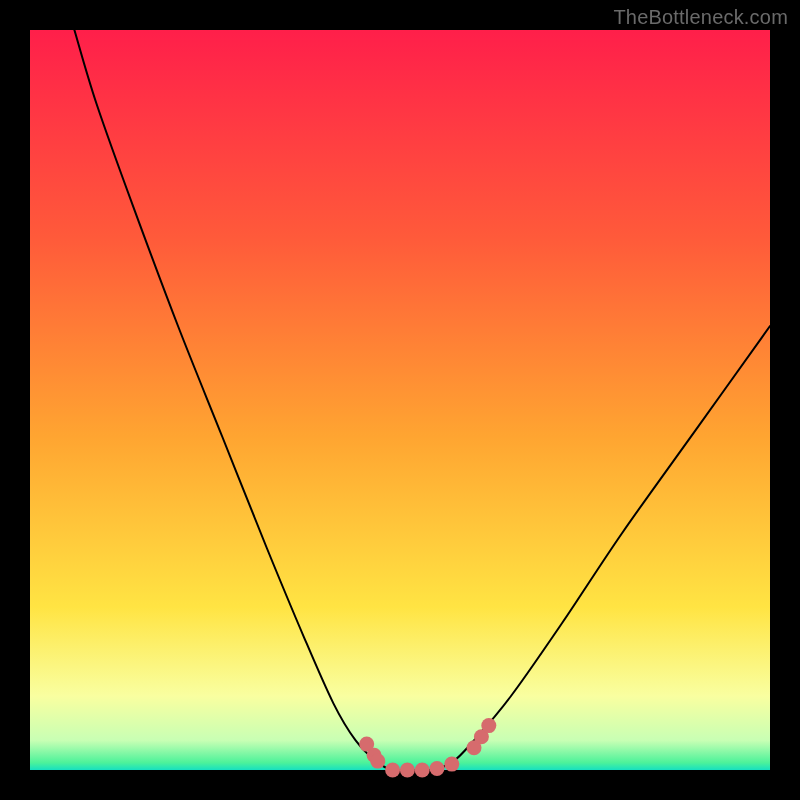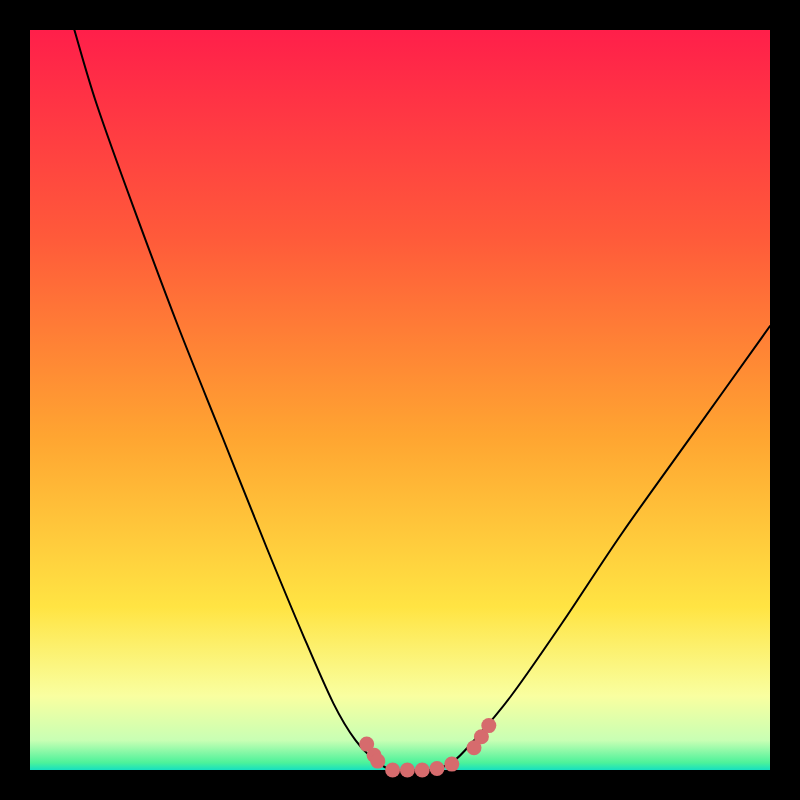--- a/index.html
+++ b/index.html
@@ -57,20 +57,21 @@
   }
   .marker {
     fill: #d66b6d;
     stroke: none;
   }
 </style>
 </head>
 <body>
 
 <div class="frame">
+  <div class="watermark">TheBottleneck.com</div>
   <div class="plot" id="plot" style="--c0: #ff1f4a; --c1: #ff5a3a; --c2: #ffa531; --c3: #ffe443; --c4: #f9ffa0; --c5: #c8ffb4; --c6: #4df29a; --c7: #16e0c0;">
     <svg class="curve" viewBox="0 0 740 740" preserveAspectRatio="none">
       <path id="curve-path" fill="none" stroke-width="2" stroke-linecap="round" d="M 44.4 0.0 C 48.1 12.3, 56.7 44.4, 66.6 74.0 C 76.5 103.6, 90.0 140.6, 103.6 177.6 C 117.2 214.6, 133.2 257.8, 148.0 296.0 C 162.8 334.2, 177.6 370.0, 192.4 407.0 C 207.2 444.0, 223.2 484.7, 236.8 518.0 C 250.4 551.3, 262.7 580.9, 273.8 606.8 C 284.9 632.7, 294.8 656.1, 303.4 673.4 C 312.0 690.7, 318.2 700.5, 325.6 710.4 C 333.0 720.3, 341.6 727.7, 347.8 732.6 C 354.0 737.5, 357.7 738.8, 362.6 740.0 C 367.5 741.2, 371.2 740.0, 377.4 740.0 C 383.6 740.0, 392.2 741.2, 399.6 740.0 C 407.0 738.8, 414.4 737.5, 421.8 732.6 C 429.2 727.7, 434.1 721.5, 444.0 710.4 C 453.9 699.3, 466.2 685.7, 481.0 666.0 C 495.8 646.3, 514.3 619.1, 532.8 592.0 C 551.3 564.9, 569.8 535.3, 592.0 503.2 C 614.2 471.1, 641.3 434.1, 666.0 399.6 C 690.7 365.1, 727.7 313.3, 740.0 296.0" stroke="#000000"></path>
       <g id="markers">
           <circle cx="336.7" cy="714.1" r="7.5" class="marker" fill="#d66b6d"></circle>
           <circle cx="344.1" cy="725.2" r="7.5" class="marker" fill="#d66b6d"></circle>
           <circle cx="347.8" cy="731.1" r="7.5" class="marker" fill="#d66b6d"></circle>
           <circle cx="362.6" cy="740.0" r="7.5" class="marker" fill="#d66b6d"></circle>
           <circle cx="377.4" cy="740.0" r="7.5" class="marker" fill="#d66b6d"></circle>
           <circle cx="392.2" cy="740.0" r="7.5" class="marker" fill="#d66b6d"></circle>

